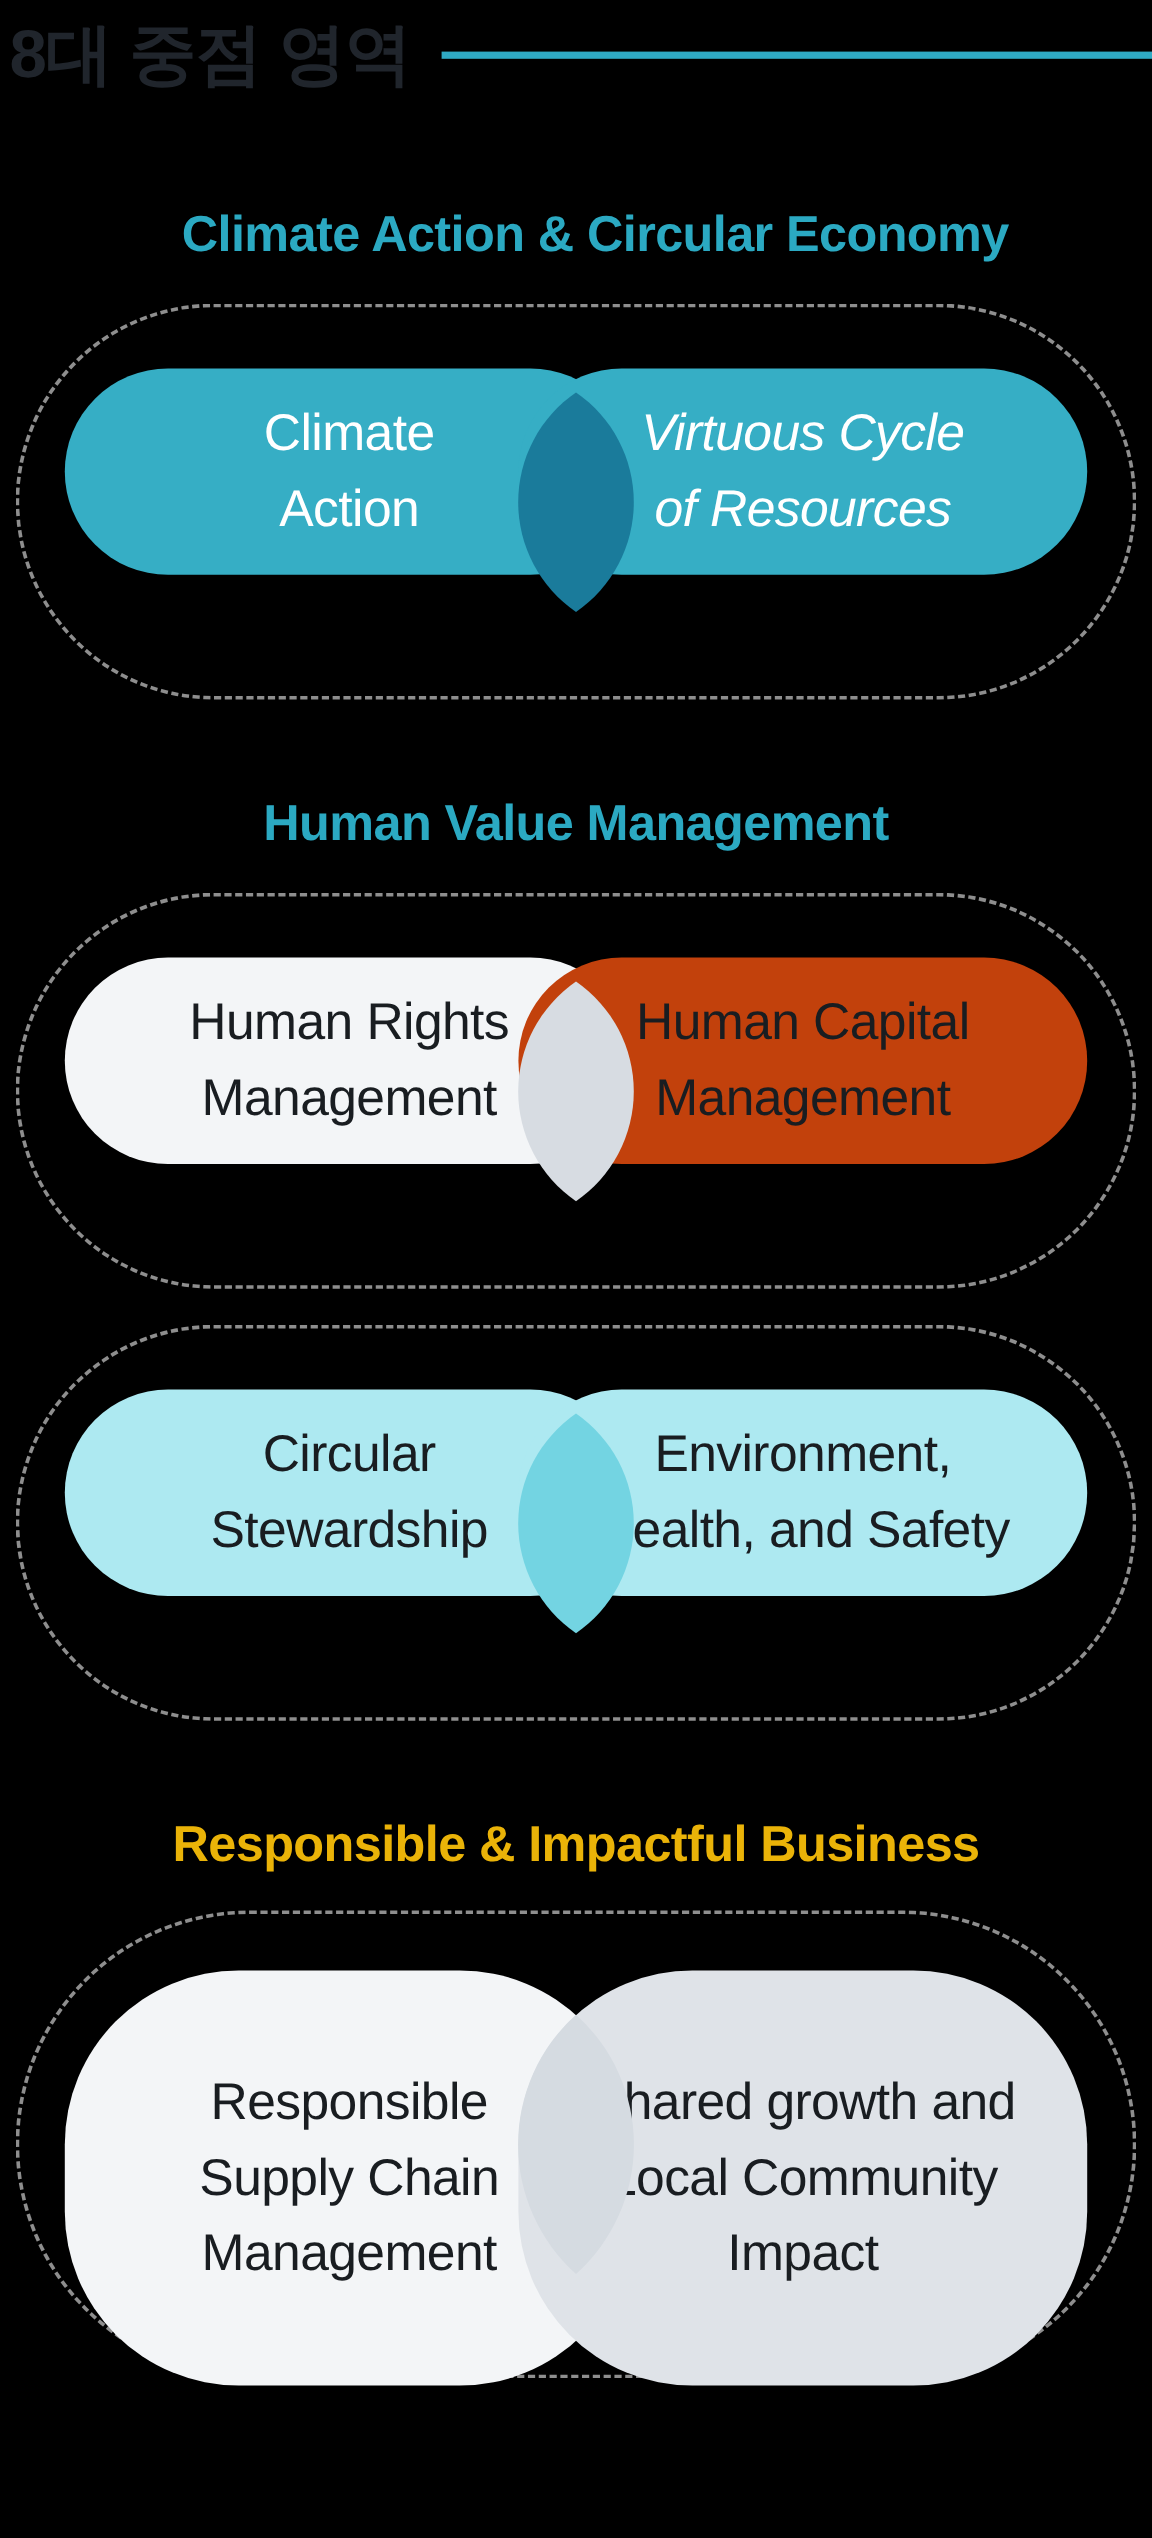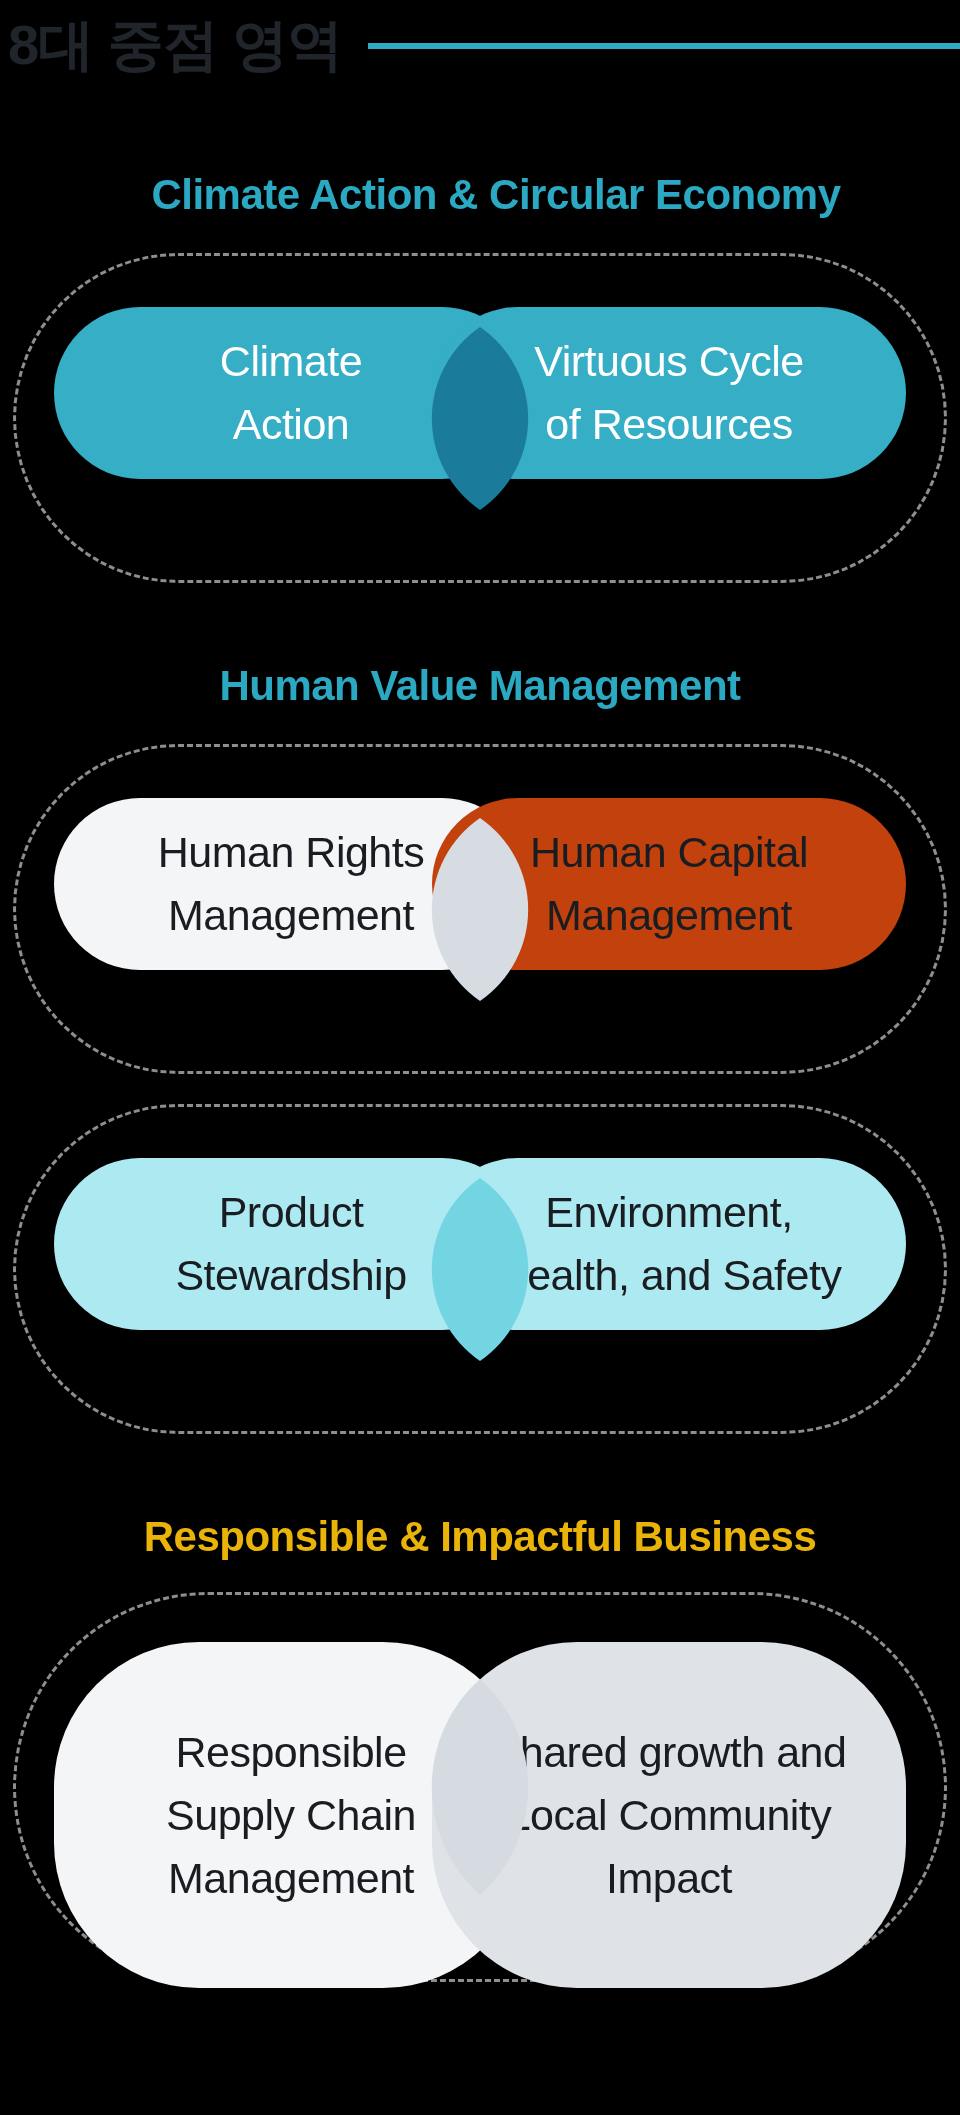--- a/index.html
+++ b/index.html
@@ -104,21 +104,21 @@
   <div class="accent-line" style="background-color: rgb(47, 170, 196);"></div>
 </header>
 
 <section>
   <h2 class="section-heading first" style="color: rgb(43, 169, 194);">Climate Action &amp; Circular Economy</h2>
   <div class="venn">
     <div class="pill left" style="background-color: rgb(54, 174, 197);">
       <div class="pill-text" style="color: rgb(255, 255, 255);">Climate
 Action</div>
     </div>
-    <div class="pill right" style="background-color: rgb(54, 174, 197);">
+    <div class="pill right" style="background-color: rgb(54, 174, 197); font-style: italic;">
       <div class="pill-text" style="color: rgb(255, 255, 255);">Virtuous Cycle
 of Resources</div>
     </div>
     <svg class="lens" width="96" height="183" viewBox="0 0 96 183">
       <path d="M48 0 A111 111 0 0 1 48 183 A111 111 0 0 1 48 0 Z" style="fill: rgb(26, 123, 155);"></path>
     </svg>
   </div>
 </section>
 
 <section>
@@ -134,21 +134,21 @@
     </div>
     <svg class="lens" width="96" height="183" viewBox="0 0 96 183">
       <path d="M48 0 A111 111 0 0 1 48 183 A111 111 0 0 1 48 0 Z" style="fill: rgb(215, 220, 226);"></path>
     </svg>
   </div>
 </section>
 
 <section>
   <div class="venn">
     <div class="pill left" style="background-color: rgb(173, 233, 241);">
-      <div class="pill-text" style="color: rgb(25, 29, 33);">Product
+      <div class="pill-text" style="color: rgb(25, 29, 33);">Circular
 Stewardship</div>
     </div>
     <div class="pill right" style="background-color: rgb(173, 233, 241);">
       <div class="pill-text" style="color: rgb(25, 29, 33);">Environment,
 Health, and Safety</div>
     </div>
     <svg class="lens" width="96" height="183" viewBox="0 0 96 183">
       <path d="M48 0 A111 111 0 0 1 48 183 A111 111 0 0 1 48 0 Z" style="fill: rgb(115, 212, 226);"></path>
     </svg>
   </div>

